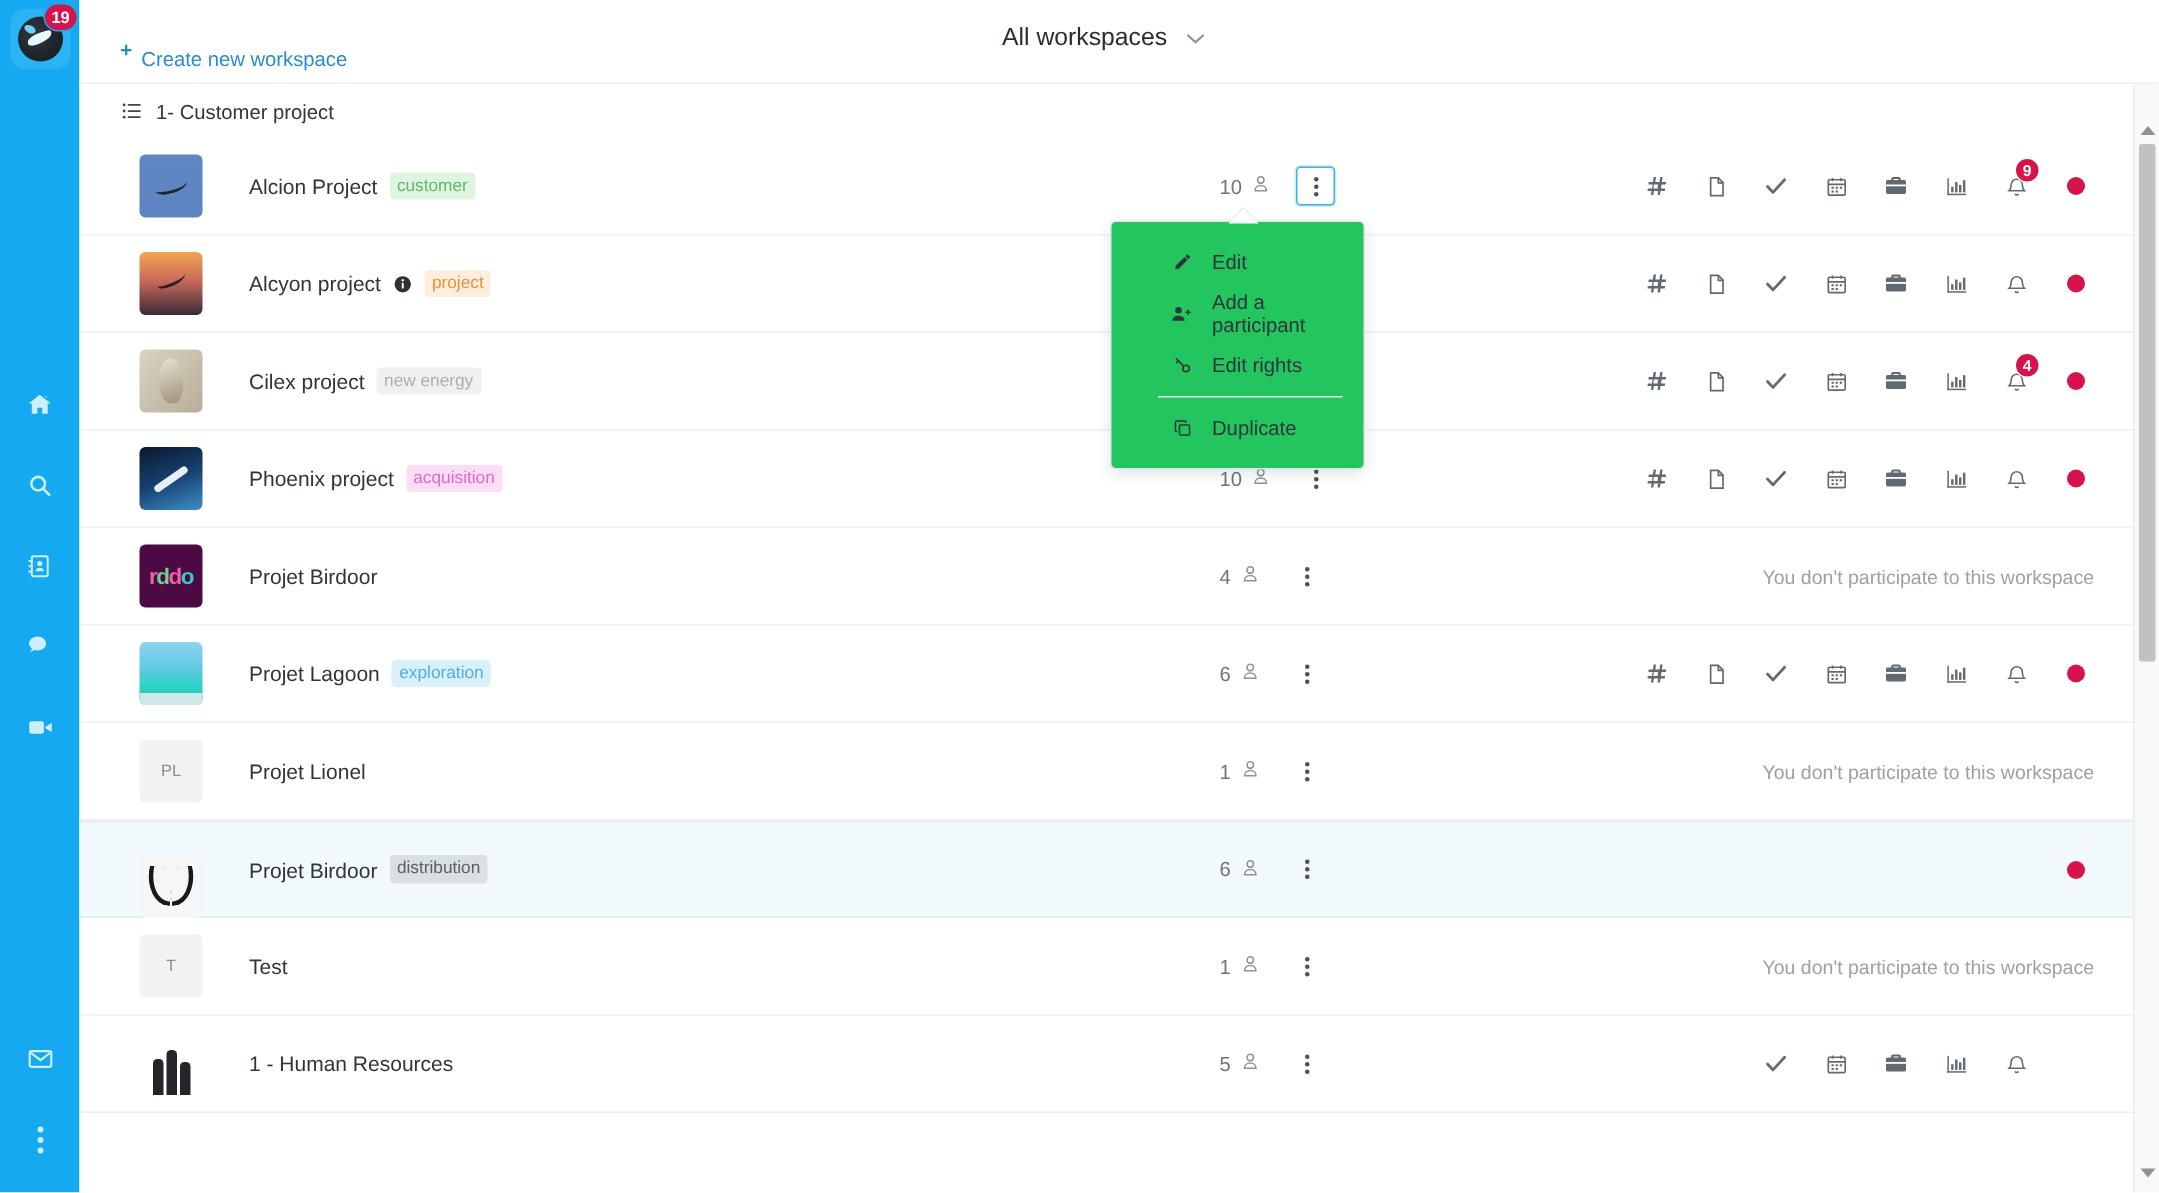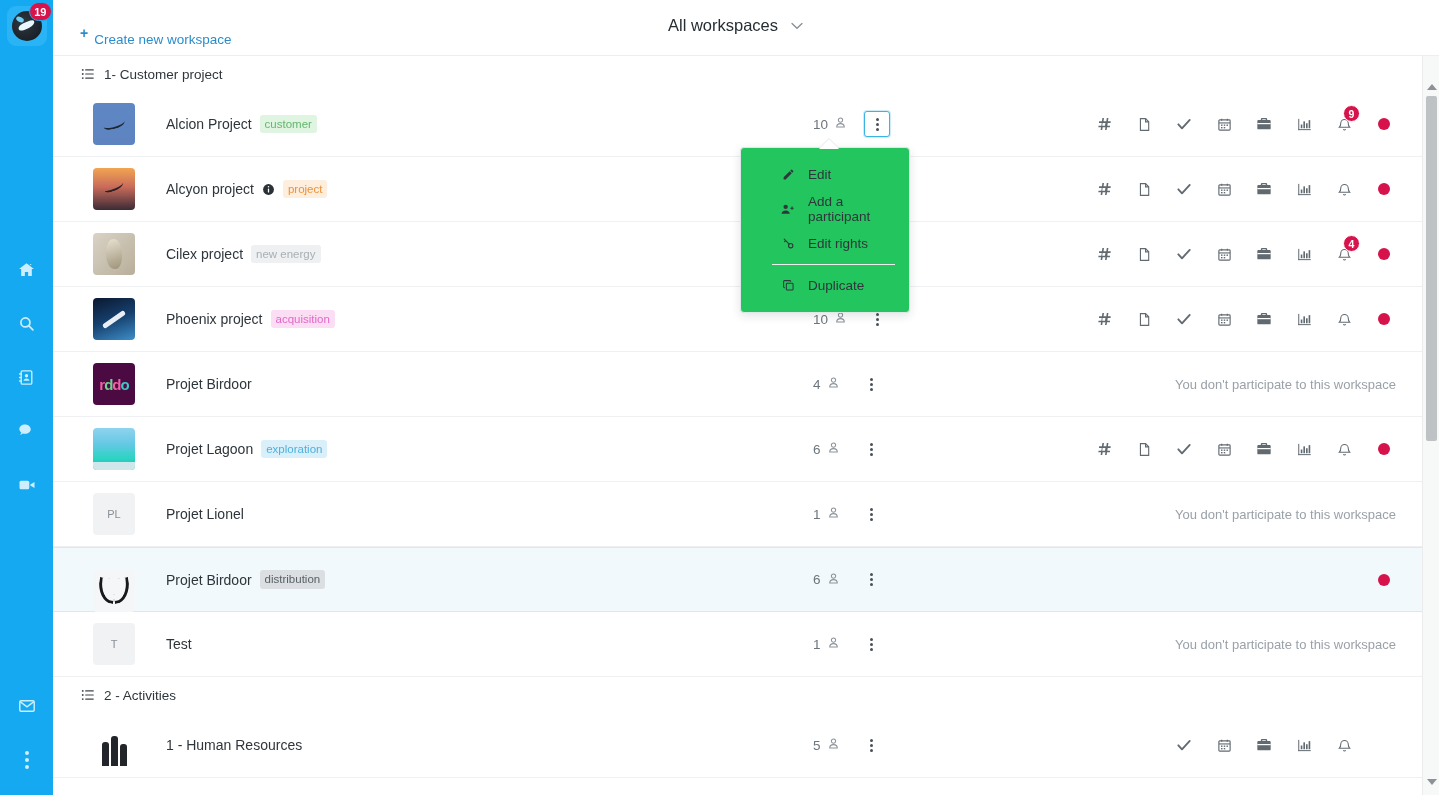--- a/index.html
+++ b/index.html
@@ -857,33 +857,20 @@
     <div class="row-menu" style="left:805px">
       <span class="dots">
           <i></i>
           <i></i>
           <i></i>
         </span>
     </div>
     <div class="noparticipate">You don't participate to this workspace</div>
   </div>
 
-  <div class="group-header">
-    <span class="list-icon">
-      <svg width="14" height="14" viewBox="0 0 24 24" fill="currentColor">
-          <circle cx="3" cy="5" r="1.6"></circle>
-          <circle cx="3" cy="12" r="1.6"></circle>
-          <circle cx="3" cy="19" r="1.6"></circle>
-          <rect x="7" y="4" width="15" height="2" rx="1"></rect>
-          <rect x="7" y="11" width="15" height="2" rx="1"></rect>
-          <rect x="7" y="18" width="15" height="2" rx="1"></rect>
-        </svg>
-    </span>
-    <span>2 - Activities</span>
-  </div>
 
   <div class="row">
     <div class="row-thumb thumb-hr">
       <span style="height:24px"></span>
         <span style="height:30px"></span>
         <span style="height:22px"></span>
     </div>
     <div class="row-title">
       <span>1 - Human Resources</span>
     </div>

